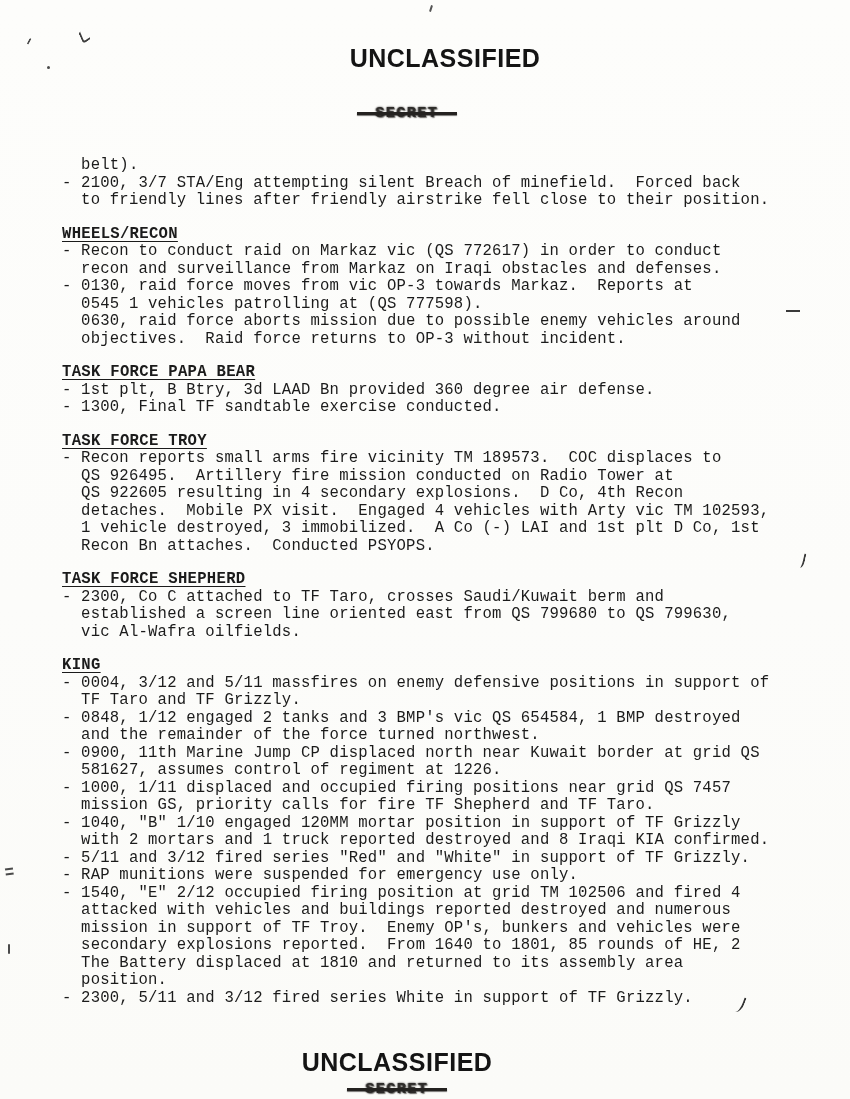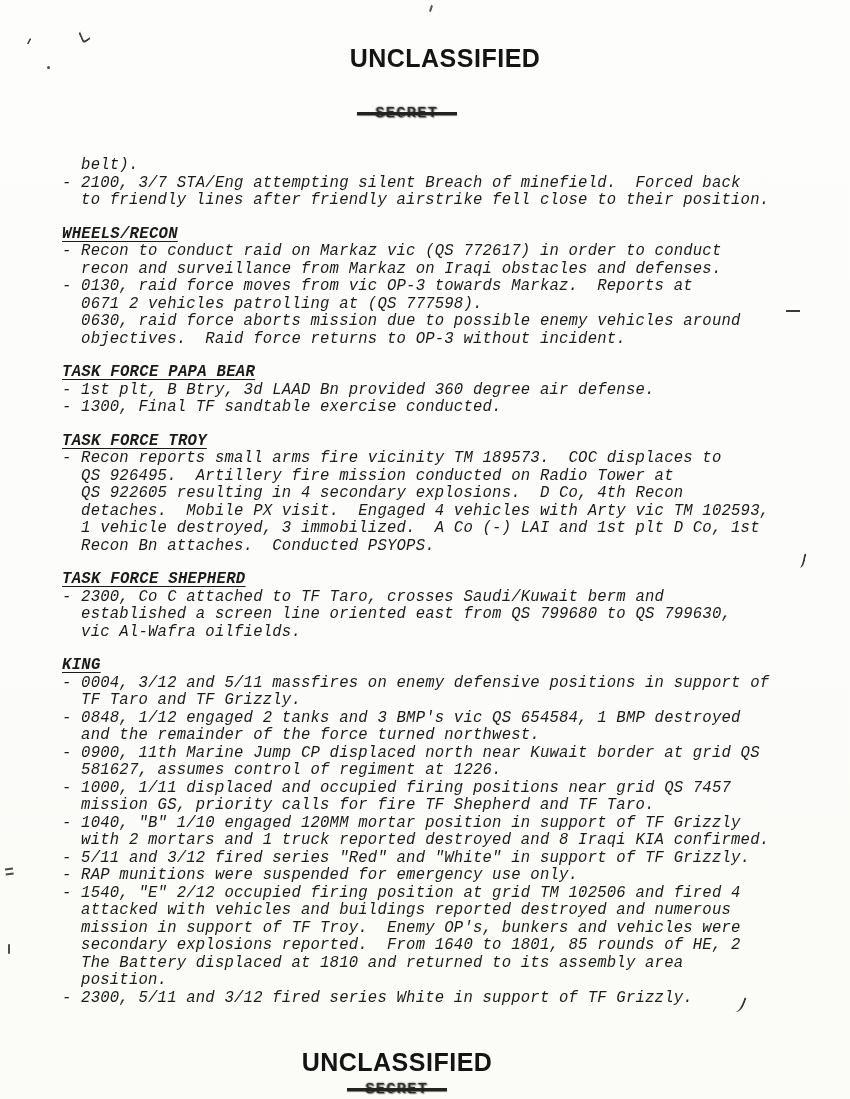--- a/index.html
+++ b/index.html
@@ -34,21 +34,21 @@
     left: 0;
     width: 100%;
     text-align: center;
   }
   .secret-stamp.top-stamp { top: 104px; transform: translateX(-18px); }
   .secret-stamp.bottom-stamp { top: 1080px; transform: translateX(-28px); }
   .secret-text {
     position: relative;
     display: inline-block;
     font-family: "Liberation Mono", monospace;
-    font-weight: normal;
+    font-weight: bold;
     font-size: 15px;
     letter-spacing: 1.5px;
     color: #2e2c2a;
     text-shadow: 0 0 2px rgba(40,38,35,0.9), 1px 1px 1px rgba(40,38,35,0.55), -1px 0 1px rgba(40,38,35,0.45);
     padding: 0 4px;
   }
   .secret-text::after {
     content: "";
     position: absolute;
     left: -14px;
@@ -60,21 +60,21 @@
   }
 
   .doc-body {
     position: absolute;
     top: 157px;
     left: 62px;
     right: 24px;
     font-size: 15.6px;
     line-height: 17.5px;
   }
-  .section { margin-bottom: 16px; font-style: italic; }
+  .section { margin-bottom: 16px; }
   .section:last-child { margin-bottom: 0; }
   .heading {
     font-weight: bold;
     text-decoration: underline;
     text-underline-offset: 3px;
     white-space: pre;
     letter-spacing: 0.3px;
   }
   .line { white-space: pre; letter-spacing: 0.2px; }
 
@@ -115,21 +115,21 @@
       <div class="section">
         <div class="line">  belt).</div>
         <div class="line">- 2100, 3/7 STA/Eng attempting silent Breach of minefield.  Forced back</div>
         <div class="line">  to friendly lines after friendly airstrike fell close to their position.</div>
       </div>
       <div class="section">
         <div class="heading">WHEELS/RECON</div>
         <div class="line">- Recon to conduct raid on Markaz vic (QS 772617) in order to conduct</div>
         <div class="line">  recon and surveillance from Markaz on Iraqi obstacles and defenses.</div>
         <div class="line">- 0130, raid force moves from vic OP-3 towards Markaz.  Reports at</div>
-        <div class="line">  0671 2 vehicles patrolling at (QS 777598).</div>
+        <div class="line">  0545 1 vehicles patrolling at (QS 777598).</div>
         <div class="line">  0630, raid force aborts mission due to possible enemy vehicles around</div>
         <div class="line">  objectives.  Raid force returns to OP-3 without incident.</div>
       </div>
       <div class="section">
         <div class="heading">TASK FORCE PAPA BEAR</div>
         <div class="line">- 1st plt, B Btry, 3d LAAD Bn provided 360 degree air defense.</div>
         <div class="line">- 1300, Final TF sandtable exercise conducted.</div>
       </div>
       <div class="section">
         <div class="heading">TASK FORCE TROY</div>

